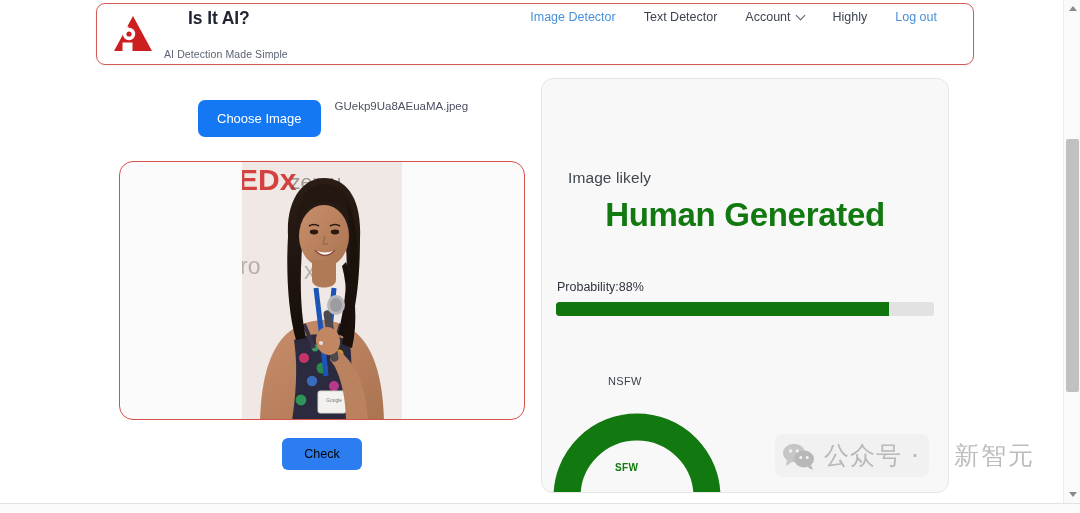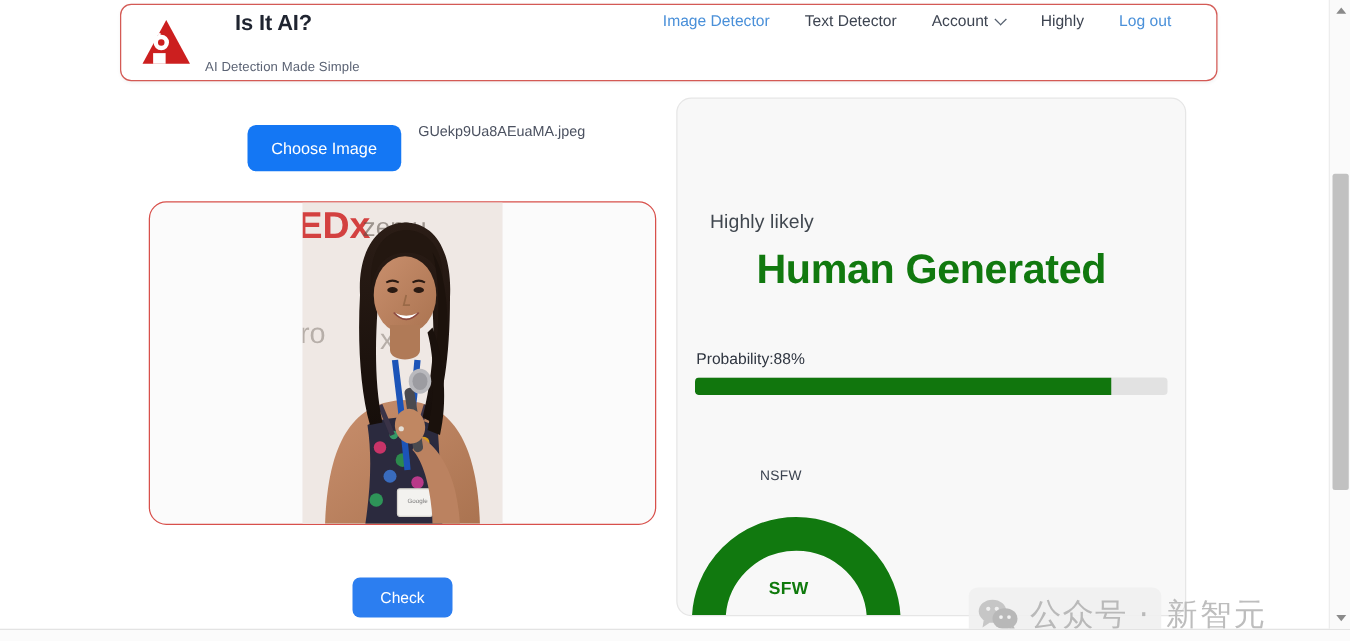--- a/index.html
+++ b/index.html
@@ -168,28 +168,27 @@
   }
 
   #check-row {
     margin-top: 18px;
     display: flex;
     justify-content: center;
   }
 
   #check-btn {
     background: #2c7ef0;
-    color: #ffffff;
+    color: #000000;
     font-size: 12.5px;
     font-family: inherit;
     border: none;
     border-radius: 6px;
     padding: 9px 22px;
     cursor: pointer;
-    margin-top: 24px;
   }
 
   
   #result-card {
     position: absolute;
     left: 541px;
     top: 78px;
     width: 408px;
     height: 415px;
     background: #f8f8f8;
@@ -270,34 +269,34 @@
   #gauge-svg {
     position: absolute;
     left: 11px;
     top: 30px;
   }
 
   #gauge-sfw-label {
     position: absolute;
     left: 73px;
     top: 95px;
-    font-size: 14px;
+    font-size: 10px;
     color: #0f7a0c;
     font-weight: bold;
     letter-spacing: 0.3px;
   }
 
   
   #watermark {
     position: absolute;
     left: 775px;
-    top: 470px;
+    top: 434px;
     display: flex;
     align-items: center;
-    gap: 4px;
+    gap: 25px;
     z-index: 30;
   }
 
   #watermark-badge {
     background: rgba(240,240,240,0.92);
     border-radius: 7px;
     display: flex;
     align-items: center;
     gap: 8px;
     padding: 5px 9px 5px 7px;
@@ -501,21 +500,21 @@
 
     <div id="check-row">
       <button id="check-btn">Check</button>
     </div>
 
   </div>
 
   <div id="result-card">
 
     <div id="verdict-block">
-      <div id="verdict-likelihood">Highly likely</div>
+      <div id="verdict-likelihood">Image likely</div>
       <div id="verdict-label">Human Generated</div>
     </div>
 
     <div id="probability-block">
       <div id="probability-head">
         <span>Probability:</span>
         <span id="probability-value">88%</span>
       </div>
       <div id="probability-track">
         <div id="probability-fill" style="width: 88%;"></div>

